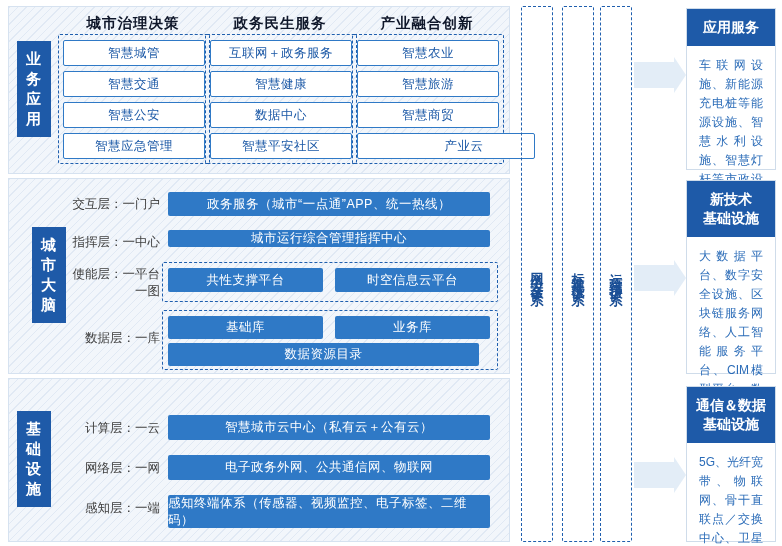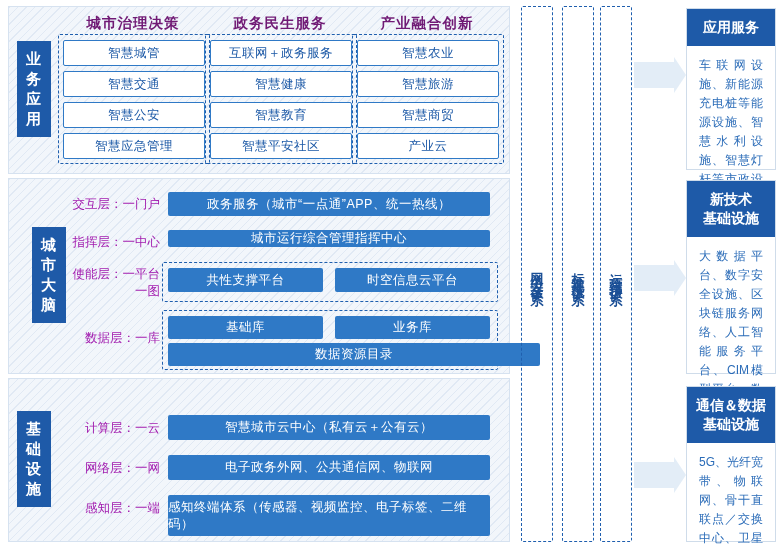--- a/index.html
+++ b/index.html
@@ -31,21 +31,21 @@
     display:flex;align-items:center;justify-content:center;
     text-align:center;
     font-size:15px;font-weight:bold;line-height:20px;
     letter-spacing:1px;
   }
   .grouphead{
     position:absolute;
     text-align:center;
     font-size:14.5px;
     font-weight:bold;
-    color:#701a75;
+    color:#0f172a;
     letter-spacing:1px;
   }
   .dashbox{
     position:absolute;
     border:1px dashed #1f5fae;
     border-radius:2px;
   }
   .cell{
     position:absolute;
     background:#2f79c6;
@@ -56,21 +56,21 @@
     letter-spacing:.5px;
   }
   .cell.light{
     background:#ffffff;
     color:#1b58a6;
     border:1px solid #2f79c6;
   }
   .rowlabel{
     position:absolute;
     font-size:12.5px;
-    color:#a21caf;
+    color:#404040;
     text-align:right;
     white-space:nowrap;
   }
 
   
   .vband{
     position:absolute;
     border:1px dashed #1f5fae;
     border-radius:2px;
     display:flex;align-items:center;justify-content:center;
@@ -135,47 +135,47 @@
     <div class="grouphead" style="left: 63px; top: 14px; width: 140px;">城市治理决策</div>
     <div class="dashbox" style="left: 58px; top: 34px; width: 150px; height: 128px;"></div>
     <div class="cell light" style="left: 63px; top: 40px; width: 140px; height: 24px;">智慧城管</div>
     <div class="cell light" style="left: 63px; top: 71px; width: 140px; height: 24px;">智慧交通</div>
     <div class="cell light" style="left: 63px; top: 102px; width: 140px; height: 24px;">智慧公安</div>
     <div class="cell light" style="left: 63px; top: 133px; width: 140px; height: 24px;">智慧应急管理</div>
     <div class="grouphead" style="left: 210px; top: 14px; width: 140px;">政务民生服务</div>
     <div class="dashbox" style="left: 205px; top: 34px; width: 150px; height: 128px;"></div>
     <div class="cell light" style="left: 210px; top: 40px; width: 140px; height: 24px;">互联网＋政务服务</div>
     <div class="cell light" style="left: 210px; top: 71px; width: 140px; height: 24px;">智慧健康</div>
-    <div class="cell light" style="left: 210px; top: 102px; width: 140px; height: 24px;">智慧教育</div>
+    <div class="cell light" style="left: 210px; top: 102px; width: 140px; height: 24px;">数据中心</div>
     <div class="cell light" style="left: 210px; top: 133px; width: 140px; height: 24px;">智慧平安社区</div>
     <div class="grouphead" style="left: 357px; top: 14px; width: 140px;">产业融合创新</div>
     <div class="dashbox" style="left: 352px; top: 34px; width: 150px; height: 128px;"></div>
     <div class="cell light" style="left: 357px; top: 40px; width: 140px; height: 24px;">智慧农业</div>
     <div class="cell light" style="left: 357px; top: 71px; width: 140px; height: 24px;">智慧旅游</div>
     <div class="cell light" style="left: 357px; top: 102px; width: 140px; height: 24px;">智慧商贸</div>
-    <div class="cell light" style="left: 357px; top: 133px; width: 140px; height: 24px;">产业云</div>
+    <div class="cell light" style="left: 357px; top: 133px; width: 140px; height: 24px; padding-left: 36px;">产业云</div>
     <div class="rowlabel" style="left: 50px; top: 196px; width: 110px;">交互层：一门户</div>
     <div class="cell" style="left: 168px; top: 192px; width: 322px; height: 24px;">政务服务（城市“一点通”APP、统一热线）</div>
     <div class="rowlabel" style="left: 50px; top: 234px; width: 110px;">指挥层：一中心</div>
     <div class="cell" style="left: 168px; top: 230px; width: 322px; height: 17px;">城市运行综合管理指挥中心</div>
     <div class="rowlabel" style="left: 40px; top: 266px; width: 120px;">使能层：一平台<br>　　　　一图</div>
     <div class="dashbox" style="left: 162px; top: 262px; width: 334px; height: 38px;"></div>
     <div class="cell" style="left: 168px; top: 268px; width: 155px; height: 24px;">共性支撑平台</div>
     <div class="cell" style="left: 335px; top: 268px; width: 155px; height: 24px;">时空信息云平台</div>
     <div class="rowlabel" style="left: 50px; top: 330px; width: 110px;">数据层：一库</div>
     <div class="dashbox" style="left: 162px; top: 310px; width: 334px; height: 58px;"></div>
     <div class="cell" style="left: 168px; top: 316px; width: 155px; height: 23px;">基础库</div>
     <div class="cell" style="left: 335px; top: 316px; width: 155px; height: 23px;">业务库</div>
-    <div class="cell" style="left: 168px; top: 343px; width: 372px; height: 23px;">数据资源目录</div>
+    <div class="cell" style="left: 168px; top: 343px; width: 311px; height: 23px;">数据资源目录</div>
     <div class="rowlabel" style="left: 50px; top: 420px; width: 110px;">计算层：一云</div>
     <div class="cell" style="left: 168px; top: 415px; width: 322px; height: 25px;">智慧城市云中心（私有云＋公有云）</div>
     <div class="rowlabel" style="left: 50px; top: 460px; width: 110px;">网络层：一网</div>
     <div class="cell" style="left: 168px; top: 455px; width: 322px; height: 25px;">电子政务外网、公共通信网、物联网</div>
     <div class="rowlabel" style="left: 50px; top: 500px; width: 110px;">感知层：一端</div>
-    <div class="cell" style="left: 168px; top: 495px; width: 322px; height: 41px;">感知终端体系（传感器、视频监控、电子标签、二维码）</div>
+    <div class="cell" style="left: 168px; top: 495px; width: 322px; height: 33px;">感知终端体系（传感器、视频监控、电子标签、二维码）</div>
     <div class="vband" style="left: 521px; top: 6px; width: 30px; height: 534px;">
       <div class="vtext">网络安全体系</div>
     </div>
     <div class="vband" style="left: 562px; top: 6px; width: 30px; height: 534px;">
       <div class="vtext">标准规范体系</div>
     </div>
     <div class="vband" style="left: 600px; top: 6px; width: 30px; height: 534px;">
       <div class="vtext">运营维护体系</div>
     </div>
     <div class="arrow" style="left: 634px; top: 62px; width: 40px;"></div>

